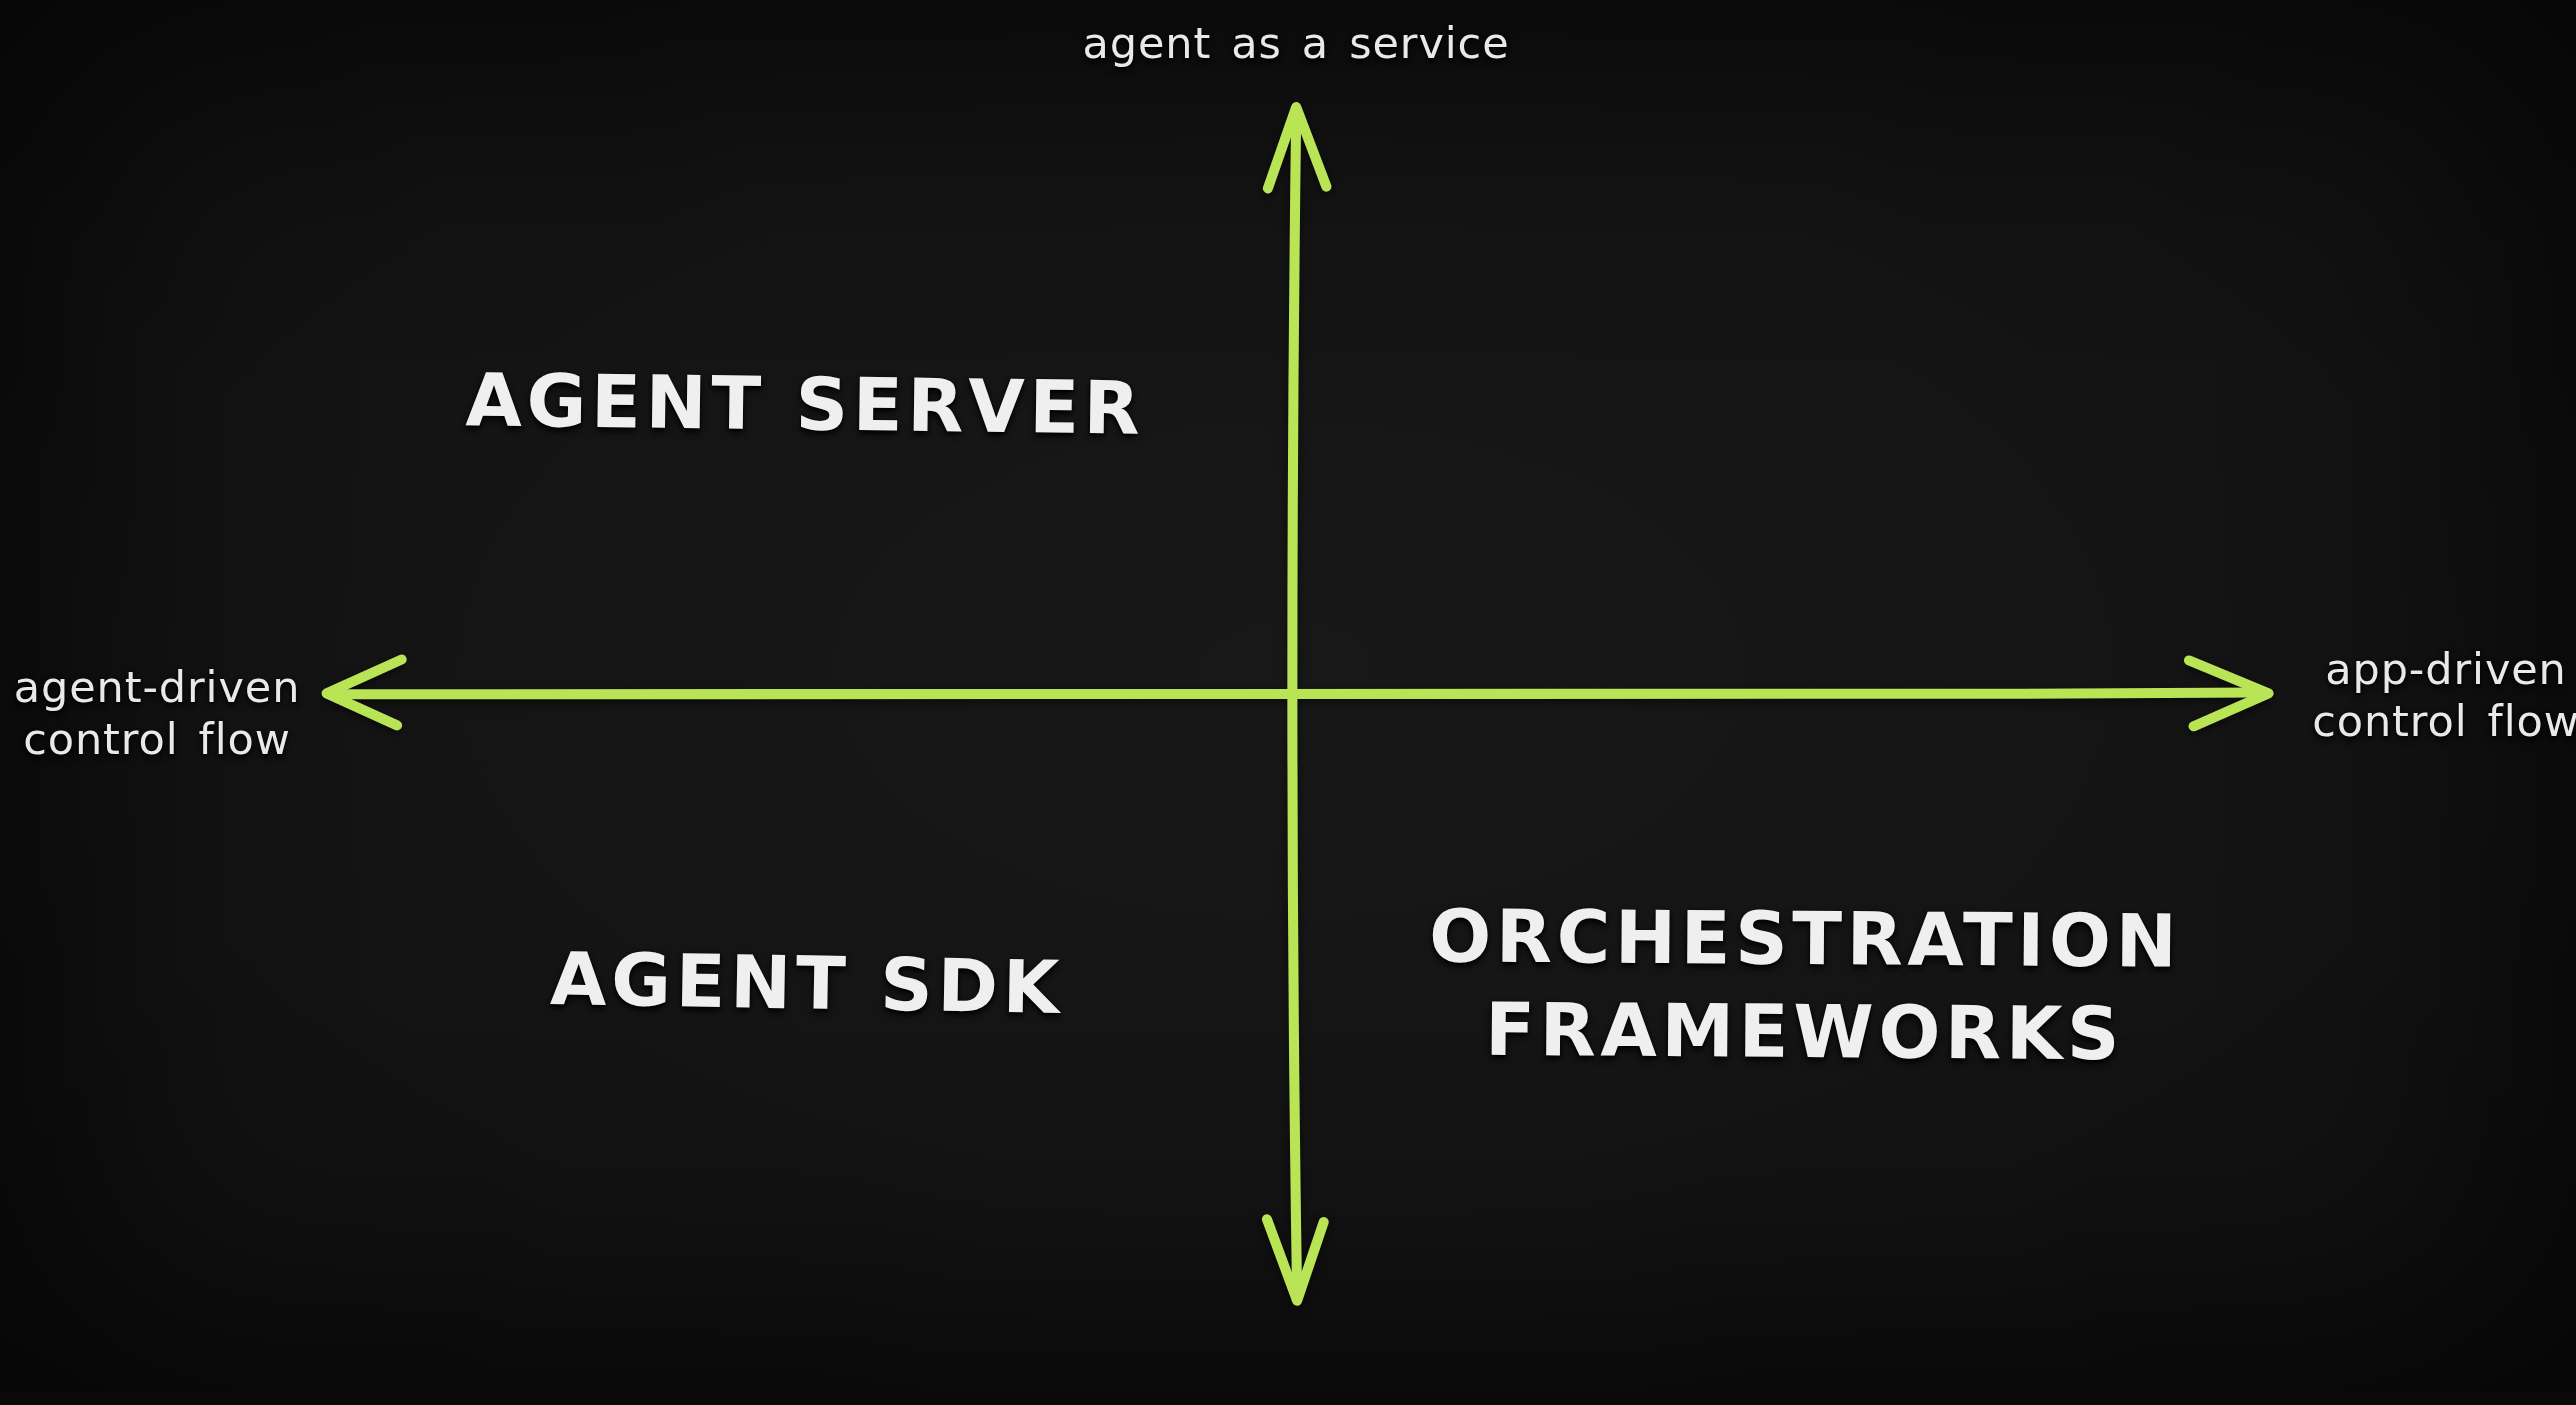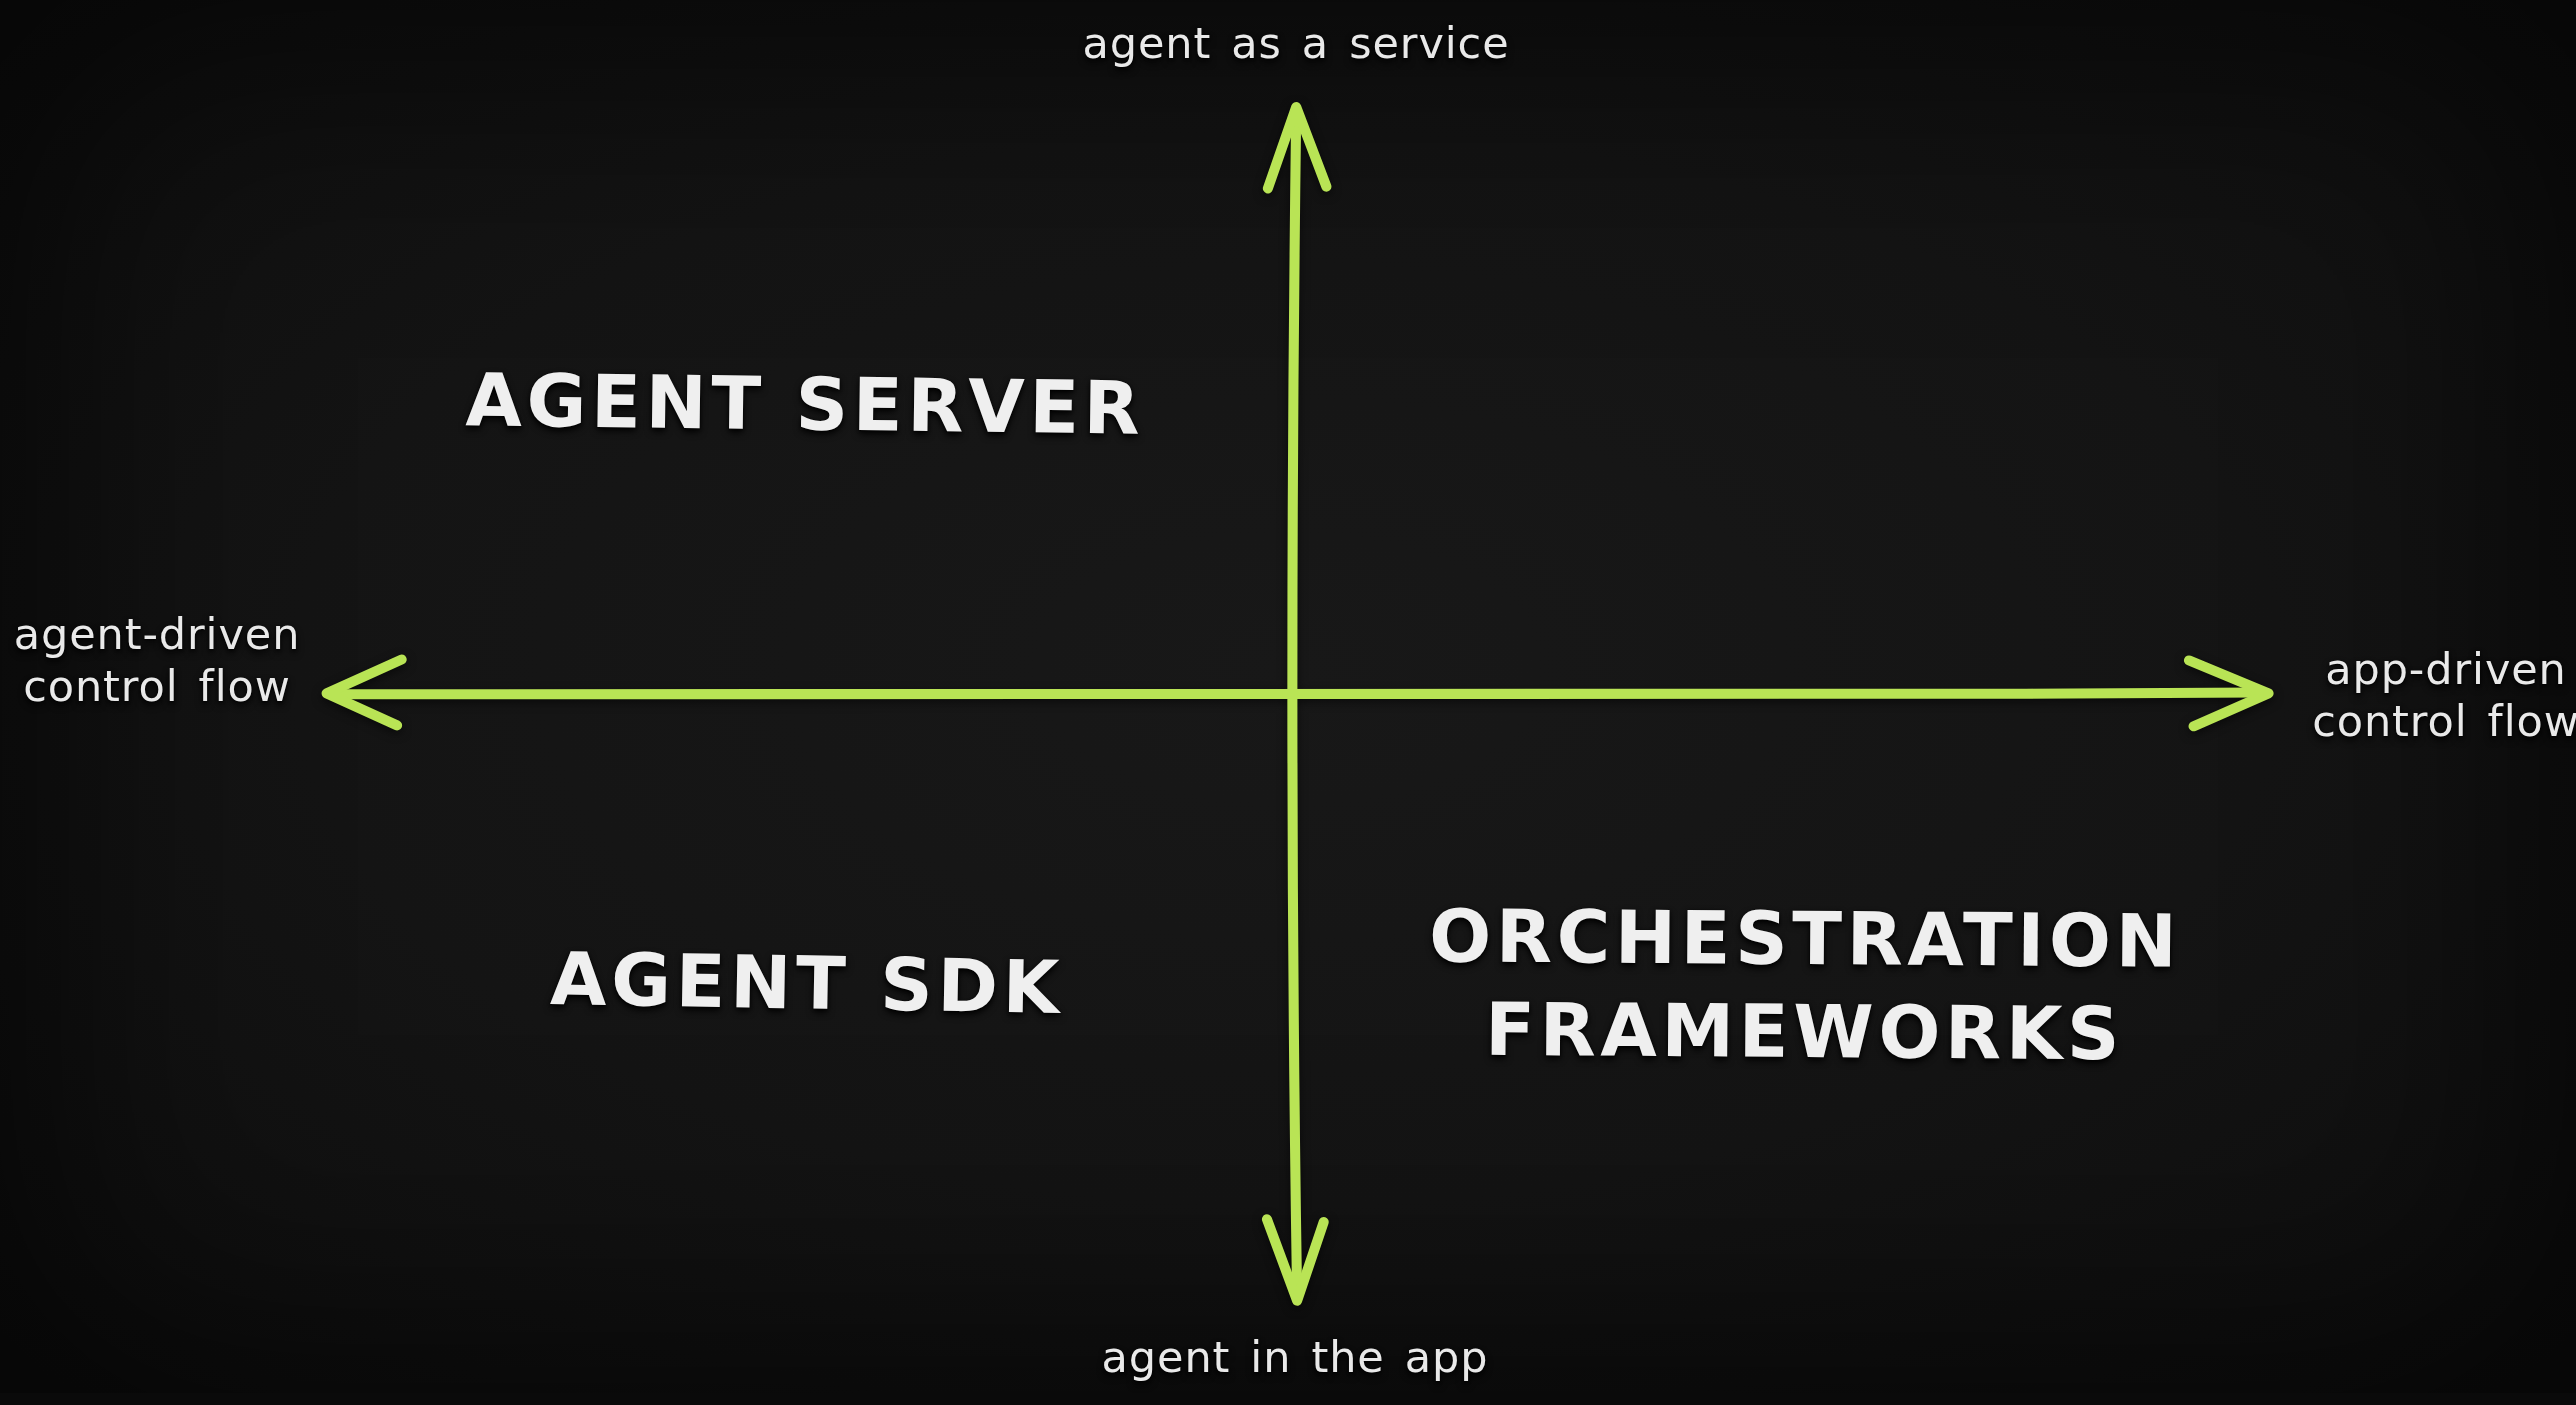--- a/index.html
+++ b/index.html
@@ -61,23 +61,22 @@
       <path d="M 1417 120 C 1412 500, 1411 980, 1418 1418"></path>
       <path d="M 1386 206 L 1417 117 L 1450 204"></path>
       <path d="M 1385 1333 L 1418 1422 L 1447 1336"></path>
       <path d="M 439 721 L 357 758 L 434 793"></path>
       <path d="M 2393 722 L 2480 758 L 2398 794"></path>
     </g>
   </svg>
 
   <div class="label axis-label" style="left:1296px; top:43px;">agent as a service</div>
 
-  <div class="label axis-label" style="left:1295px; top:1357px;">agent in the app</div>
 
-  <div class="label axis-label" style="left:157px; top:660px;">
+  <div class="label axis-label" style="left:157px; top:713px;">
     <span class="line" style="display:block">agent-driven</span>
     <span class="line" style="display:block">control flow</span>
   </div>
 
   <div class="label axis-label" style="left:2420px; top:695px;margin-left:26px;">
     <span class="line" style="display:block">app-driven</span>
     <span class="line" style="display:block">control flow</span>
   </div>
 
   <div class="label quad-label rot-a" style="left:805px; top:404px;">AGENT SERVER</div>

